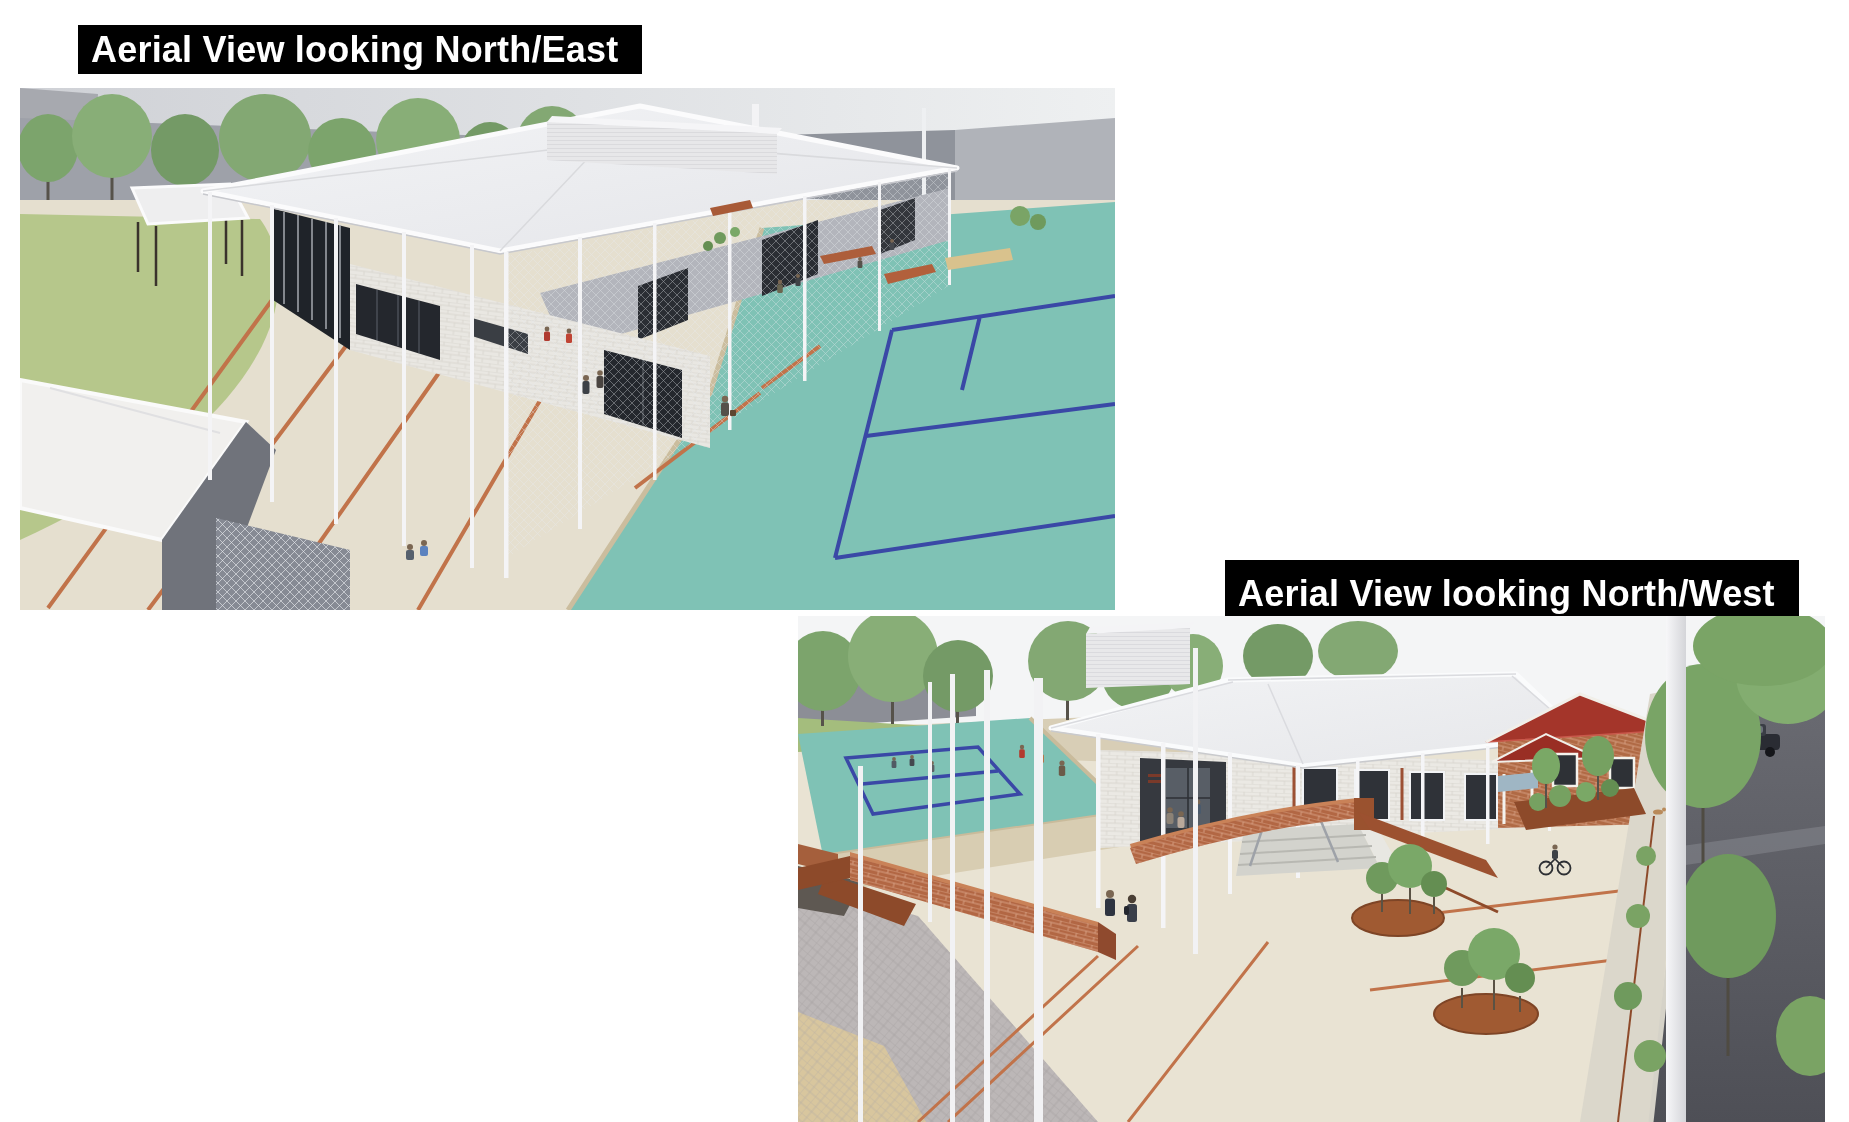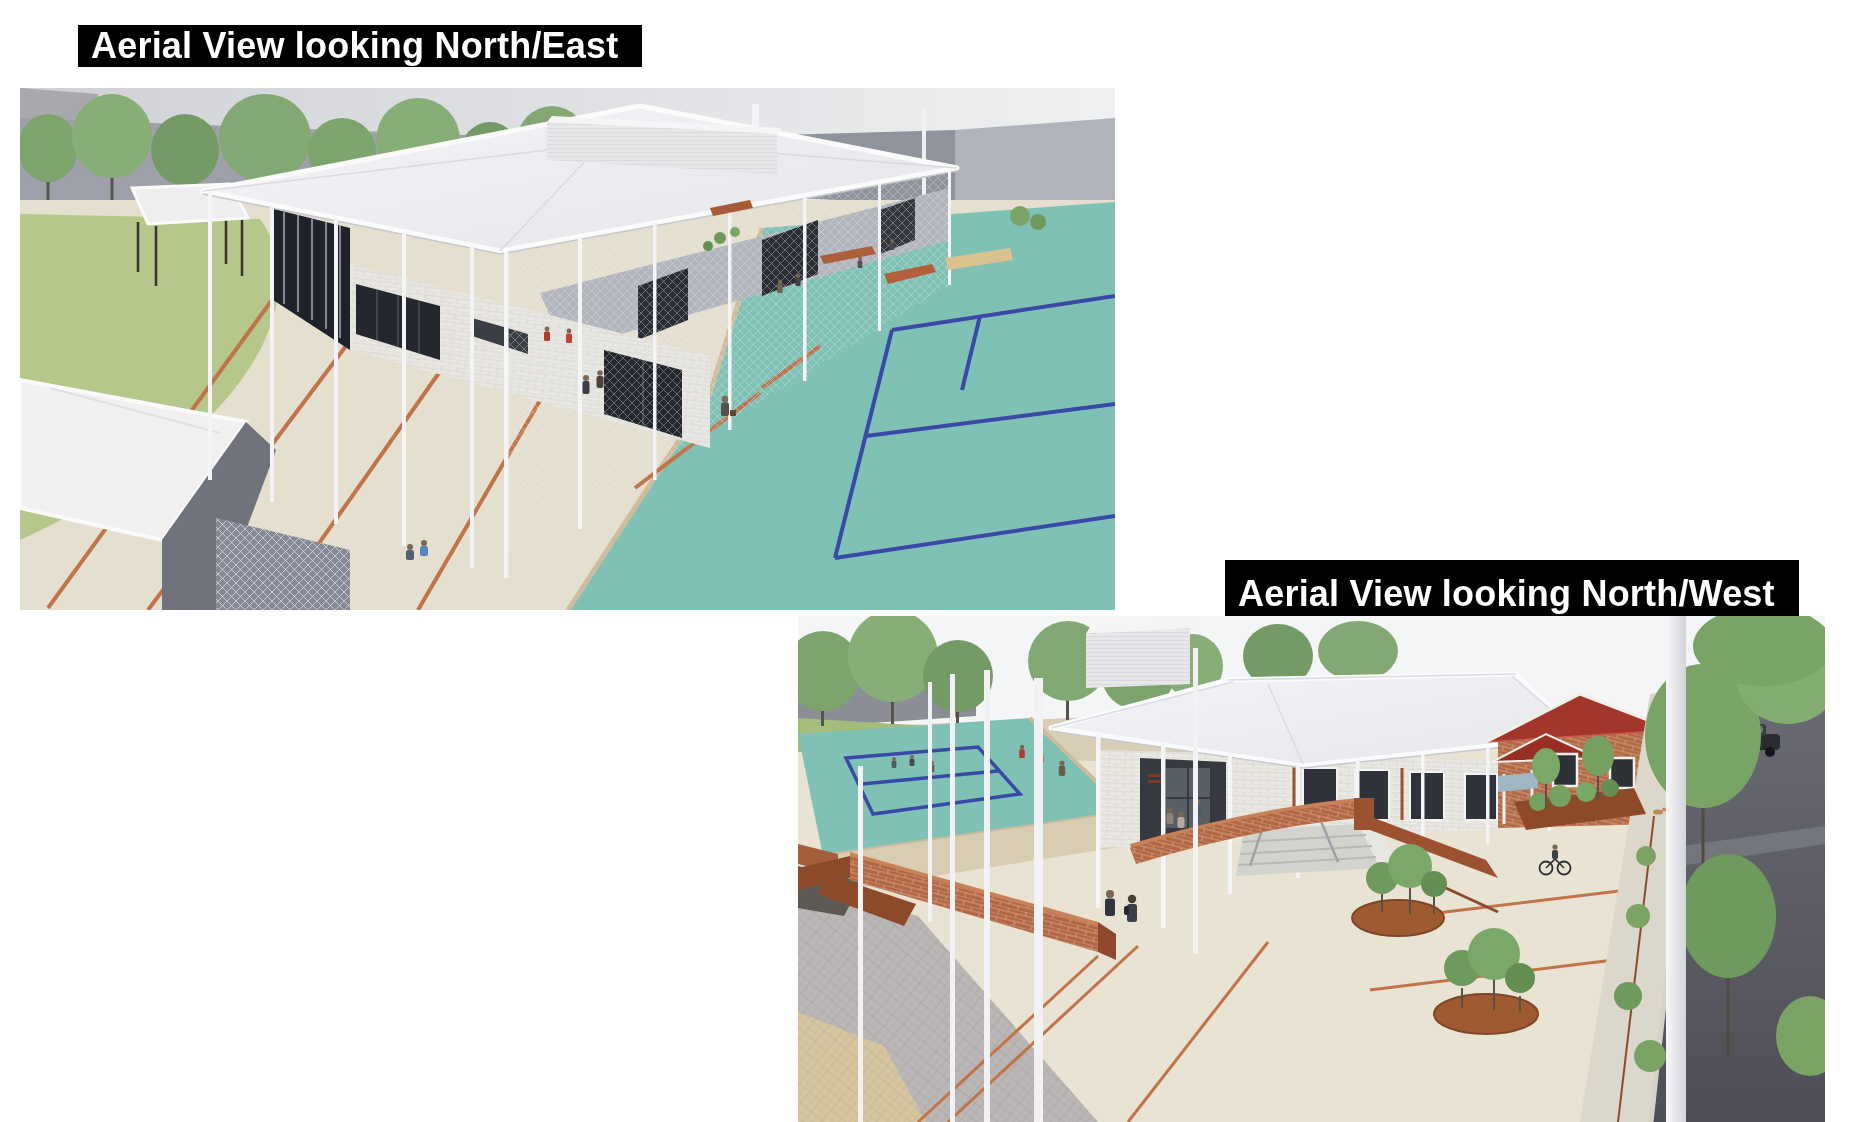--- a/index.html
+++ b/index.html
@@ -16,21 +16,21 @@
     position:absolute;
     background:var(--caption-bg);
     color:var(--caption-text);
     font-weight:700;
     font-size:36px;
     letter-spacing:0.2px;
     white-space:nowrap;
     padding:0 24px 0 13px;
     display:flex;align-items:center;
   }
-  #caption-ne{left:78px;top:25px;height:42px;}
+  #caption-ne{left:78px;top:25px;height:49px;}
   #caption-nw{left:1225px;top:560px;height:68px;}
   .render{position:absolute;display:block;}
   #render-ne{left:20px;top:88px;width:1095px;height:522px;}
   #render-nw{left:798px;top:616px;width:1027px;height:506px;}
 </style>
 </head>
 <body style="background: rgb(255, 255, 255);">
 
 <div class="caption" id="caption-ne">
   <span>Aerial View looking North/East</span>

